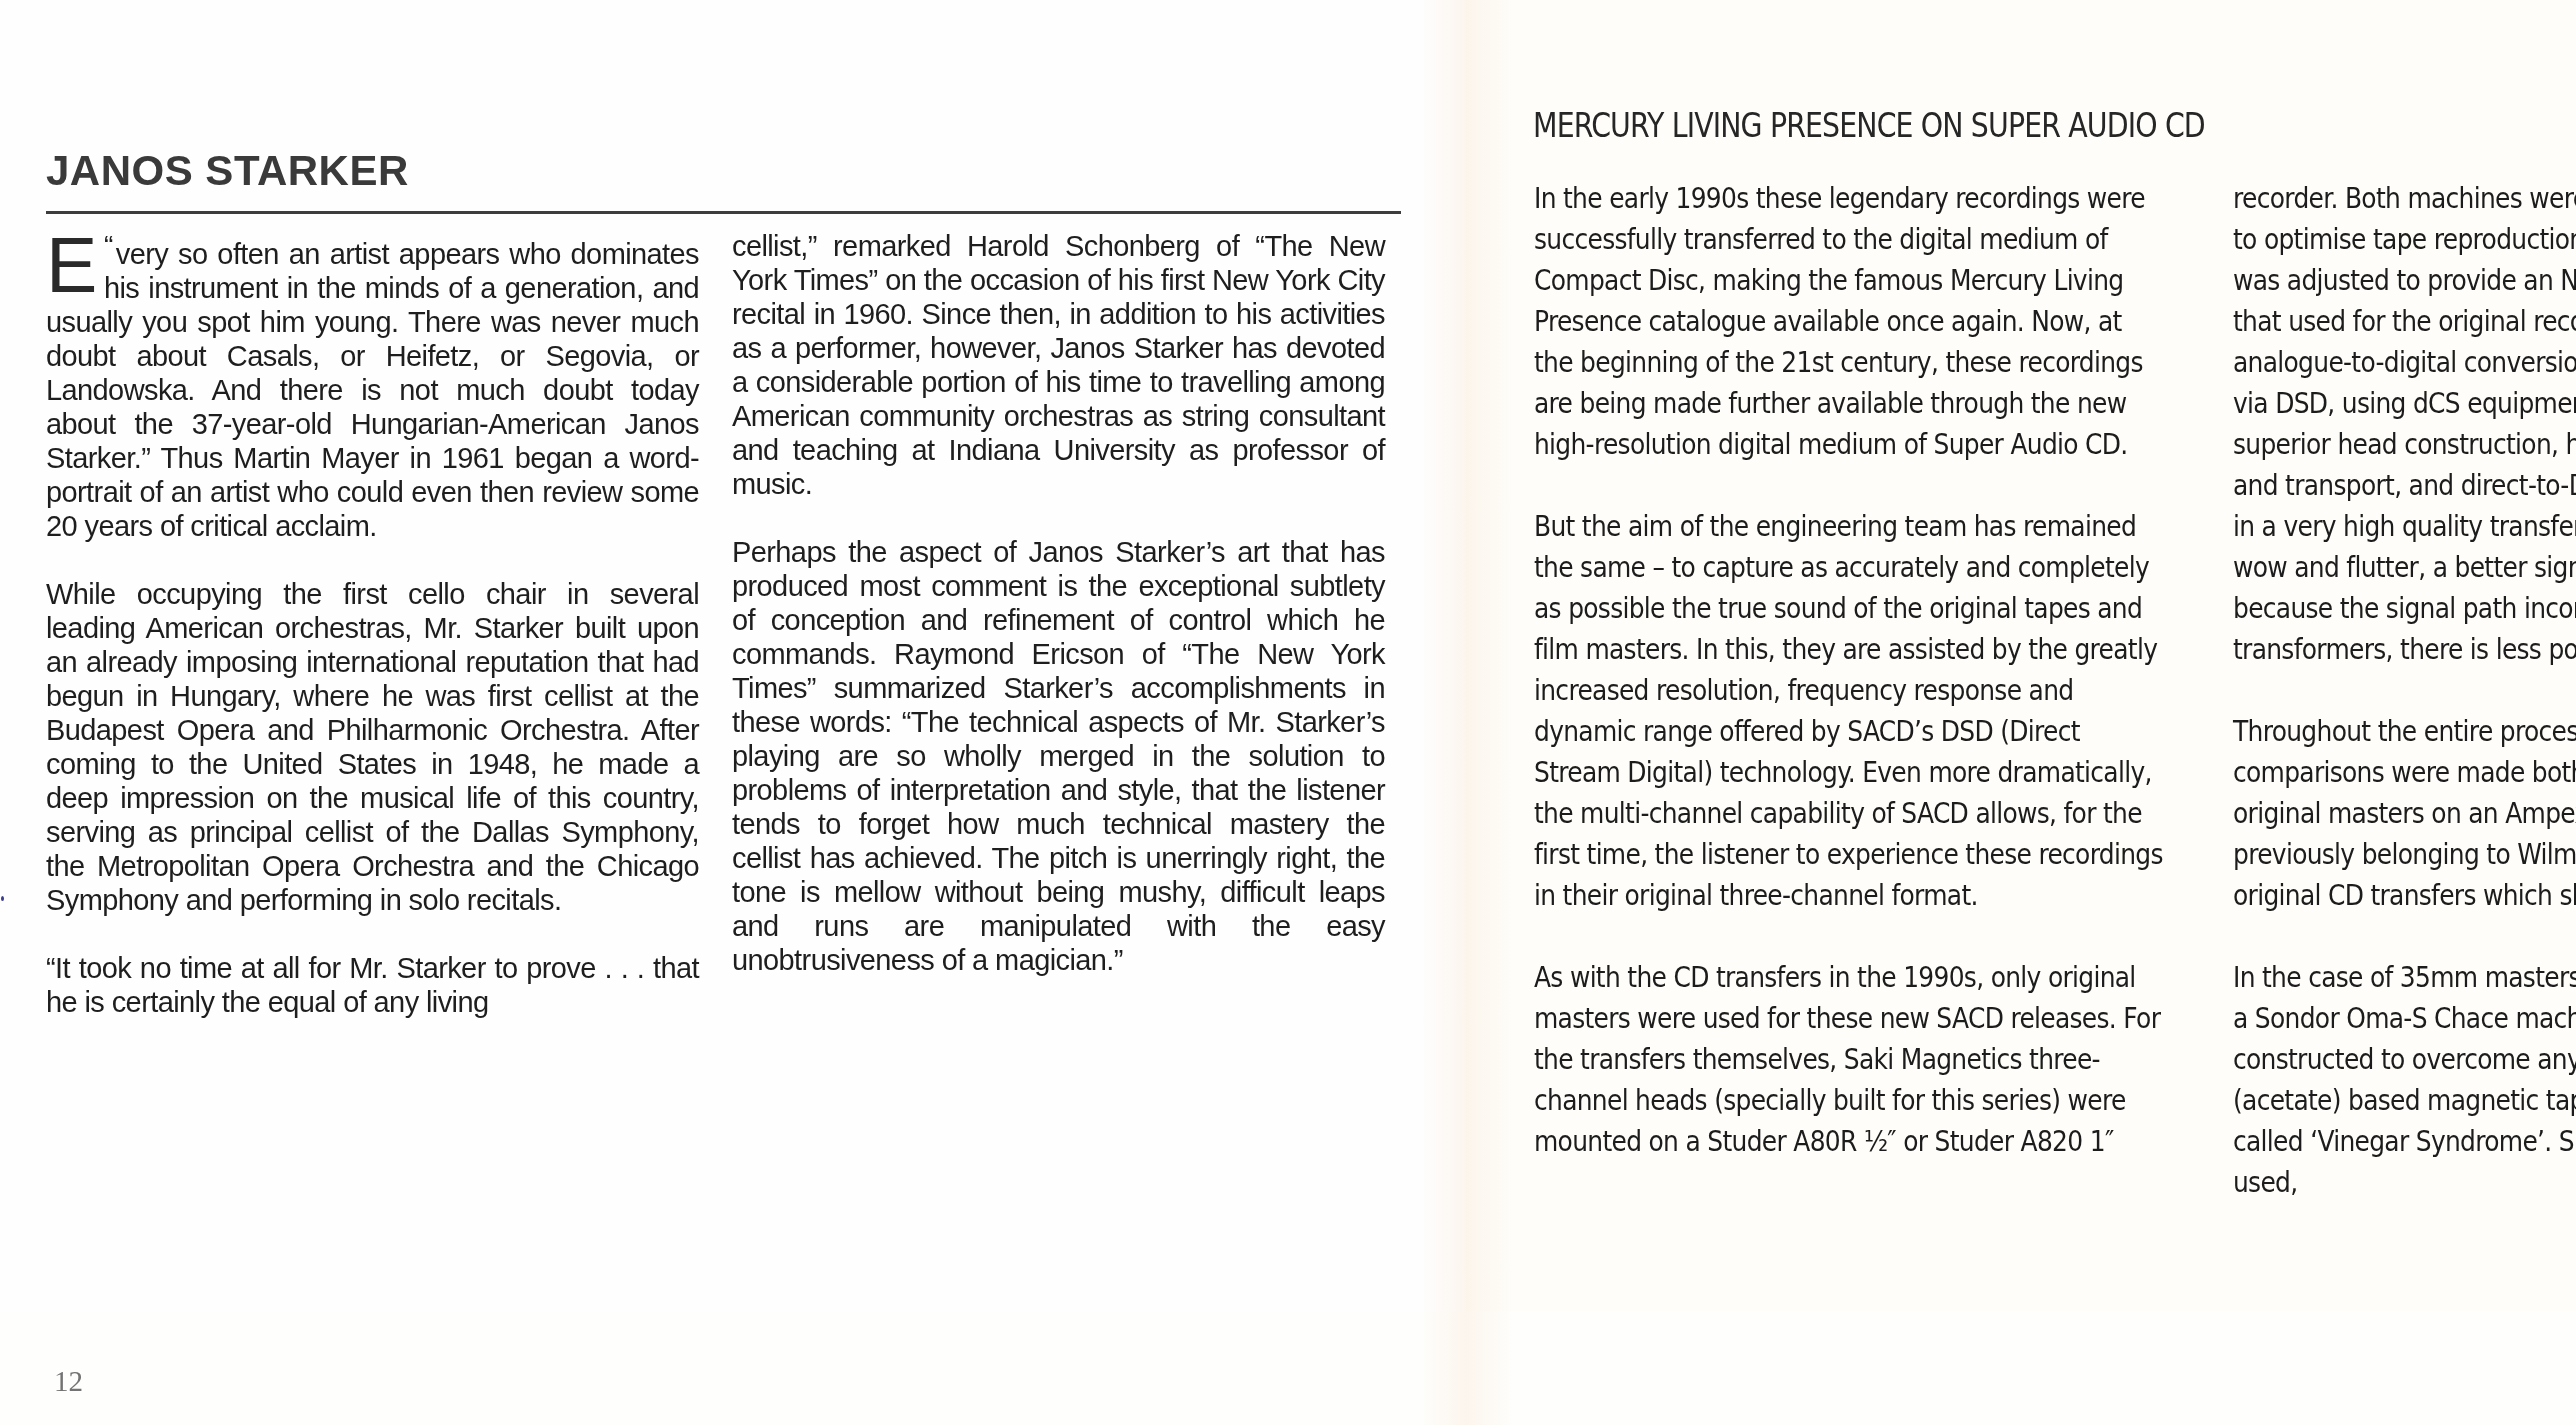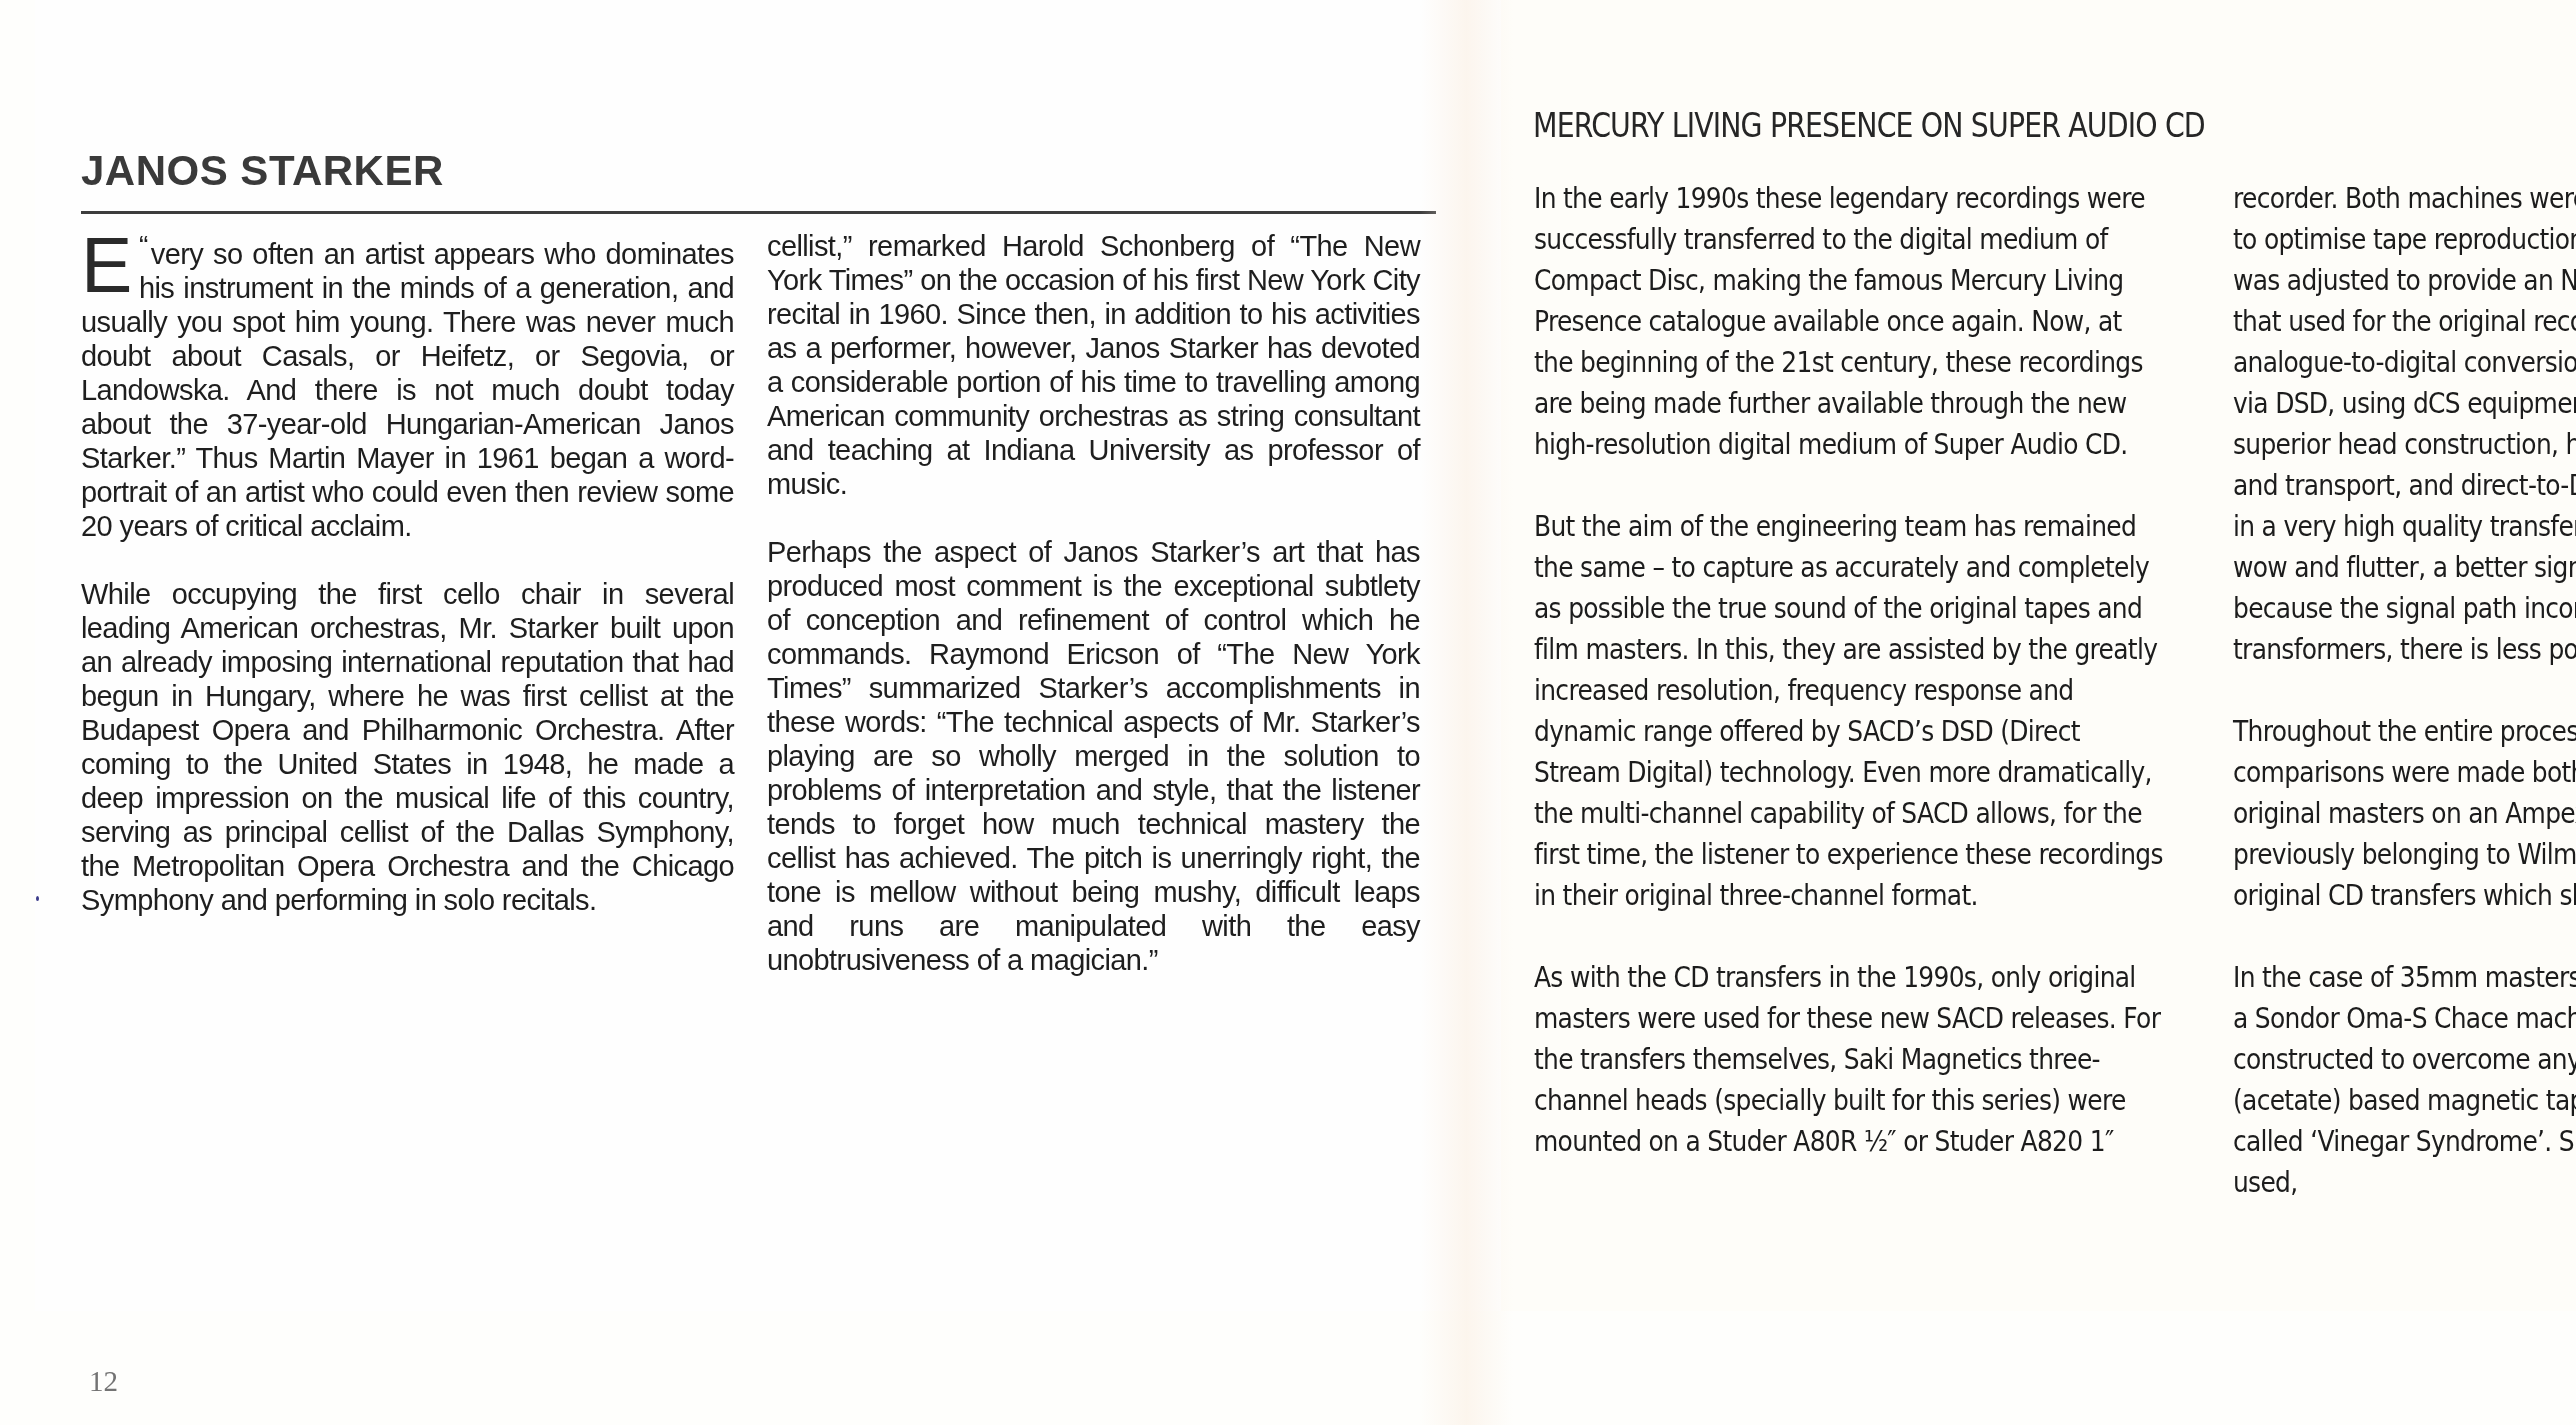--- a/index.html
+++ b/index.html
@@ -1,21 +1,21 @@
 <!DOCTYPE html>
 <html style="font-size:8.2px"><head>
 <meta charset="utf-8">
 <style>
   html, body { margin: 0; padding: 0; }
   body {
     width: 2933px; height: 1425px; position: relative; overflow: hidden;
     background: #fefefc;
   }
   .spread { position: absolute; inset: 0; }
-  .page { position: absolute; top: 0; height: 1311px; margin-left: 35px; }
+  .page { position: absolute; top: 0; height: 1311px; }
   .page-left { left: 0; width: 1466px; background: #fefefe; }
   .page-right { left: 1466px; width: 1466px; background: #fefdf9; }
   .gutter {
     position: absolute; left: 1466px; top: 0; width: 93px; height: 1425px;
     margin-left: -46px;
     background: linear-gradient(to right, rgba(250,240,228,0) 0%, rgba(250,238,225,0.55) 50%, rgba(250,240,228,0) 100%);
   }
 
   
   .ls-title {
@@ -73,20 +73,21 @@
 
   <div class="page page-left">
     <h1 class="ls-title">JANOS STARKER</h1>
     <div class="ls-rule"></div>
 
     <div class="ls-col ls-col-1">
       <p>
         <span class="drop-cap-wrap"><span class="open-quote">“</span><span class="drop-cap">E</span></span><span>very so often an artist appears who dominates his instrument in the minds of a generation, and usually you spot him young. There was never much doubt about Casals, or Heifetz, or Segovia, or Landowska. And there is not much doubt today about the 37-year-old Hungarian-American Janos Starker.” Thus Martin Mayer in 1961 began a word-portrait of an artist who could even then review some 20 years of critical acclaim.</span>
       </p>
       <p>While occupying the first cello chair in several leading American orchestras, Mr. Starker built upon an already imposing international reputation that had begun in Hungary, where he was first cellist at the Budapest Opera and Philharmonic Orchestra. After coming to the United States in 1948, he made a deep impression on the musical life of this country, serving as principal cellist of the Dallas Symphony, the Metropolitan Opera Orchestra and the Chicago Symphony and performing in solo recitals.</p>
+      <p>“It took no time at all for Mr. Starker to prove . . . that he is certainly the equal of any living</p>
     </div>
 
     <div class="ls-col ls-col-2">
       <p>cellist,” remarked Harold Schonberg of “The New York Times” on the occasion of his first New York City recital in 1960. Since then, in addition to his activities as a performer, however, Janos Starker has devoted a considerable portion of his time to travelling among American community orchestras as string consultant and teaching at Indiana University as professor of music.</p>
       <p>Perhaps the aspect of Janos Starker’s art that has produced most comment is the exceptional subtlety of conception and refinement of control which he commands. Raymond Ericson of “The New York Times” summarized Starker’s accomplishments in these words: “The technical aspects of Mr. Starker’s playing are so wholly merged in the solution to problems of interpretation and style, that the listener tends to forget how much technical mastery the cellist has achieved. The pitch is unerringly right, the tone is mellow without being mushy, difficult leaps and runs are manipulated with the easy unobtrusiveness of a magician.”</p>
     </div>
 
     <div class="folio folio-left">12</div>
     <div class="speck" style="left:1px; top:896px;"></div>
   </div>

